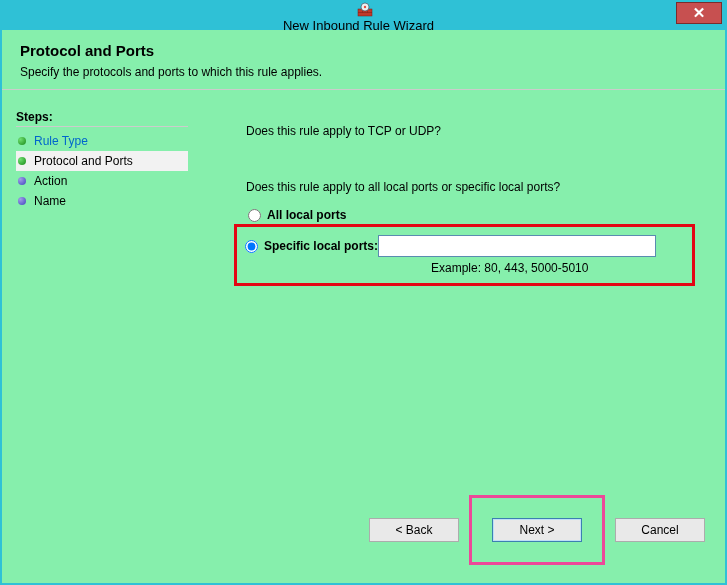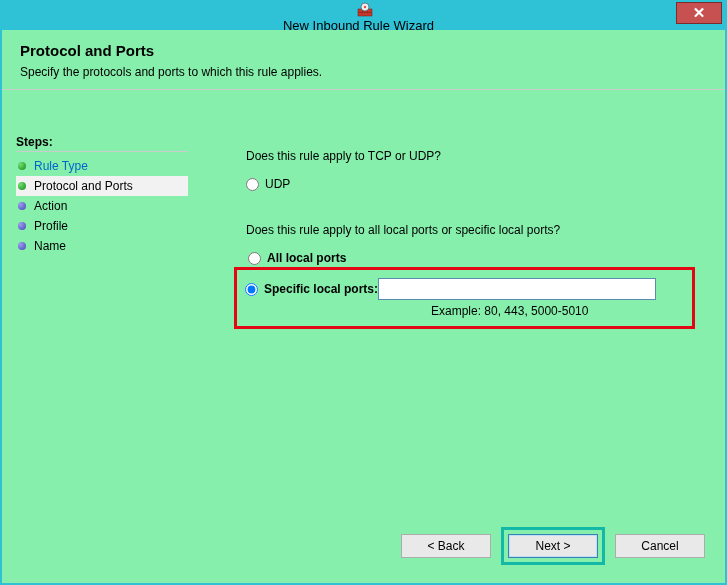--- a/index.html
+++ b/index.html
@@ -71,21 +71,21 @@
   }
   .hr-line {
     border: none;
     border-top: 1px solid #ccc;
     margin: 0;
   }
   .body-area {
     display: flex;
     position: absolute;
     top: 78px;
-    left: 0; right: 0; bottom: 0; margin-top: 25px;
+    left: 0; right: 0; bottom: 0;
   }
   .steps-col {
     width: 190px;
     padding: 2px 4px 0 14px;
   }
   .steps-header {
     font-weight: bold;
     font-size: 12px;
     border-bottom: 1px solid #ccc;
     padding-bottom: 2px;
@@ -169,22 +169,22 @@
     font-size: 12px;
     background: #e9e9e9;
     border: 1px solid #acacac;
     cursor: pointer;
   }
   .wiz-btn.default {
     border: 1px solid #3c7fb1;
     box-shadow: inset 0 0 0 1px #bde0f7;
   }
   .next-highlight {
-    border: 3px solid #14b8a6;
-    padding: 4px;
+    border: 3px solid #ec4899;
+    padding: 20px;
   }
 </style>
 </head>
 <body>
 
 <div class="titlebar">
   <span class="title-icon">
     <svg viewBox="0 0 16 16">
         <rect x="1" y="7" width="14" height="7" fill="#c0392b"></rect>
         <rect x="1" y="7" width="14" height="7" fill="none" stroke="#7a1f16" stroke-width="0.5"></rect>
@@ -219,35 +219,27 @@
       <div class="step-row current">
         <span class="bullet done"></span>
         <span class="plain">Protocol and Ports</span>
       </div>
       <div class="step-row">
         <span class="bullet pending"></span>
         <span class="plain">Action</span>
       </div>
       <div class="step-row">
         <span class="bullet pending"></span>
-        <span class="plain">Profile</span>
-      </div>
-      <div class="step-row">
-        <span class="bullet pending"></span>
         <span class="plain">Name</span>
       </div>
     </div>
 
     <div class="main-col">
       <div class="question">Does this rule apply to TCP or UDP?</div>
 
-      <div class="radio-row">
-        <input type="radio" name="proto" style="">
-        <label>UDP</label>
-      </div>
 
       <div class="spacer"></div>
 
       <div class="question">Does this rule apply to all local ports or specific local ports?</div>
 
       <div class="radio-row" style="margin-left:2px;">
         <input type="radio" name="ports" style="">
         <label style="font-weight:bold">All local ports</label>
       </div>
 

